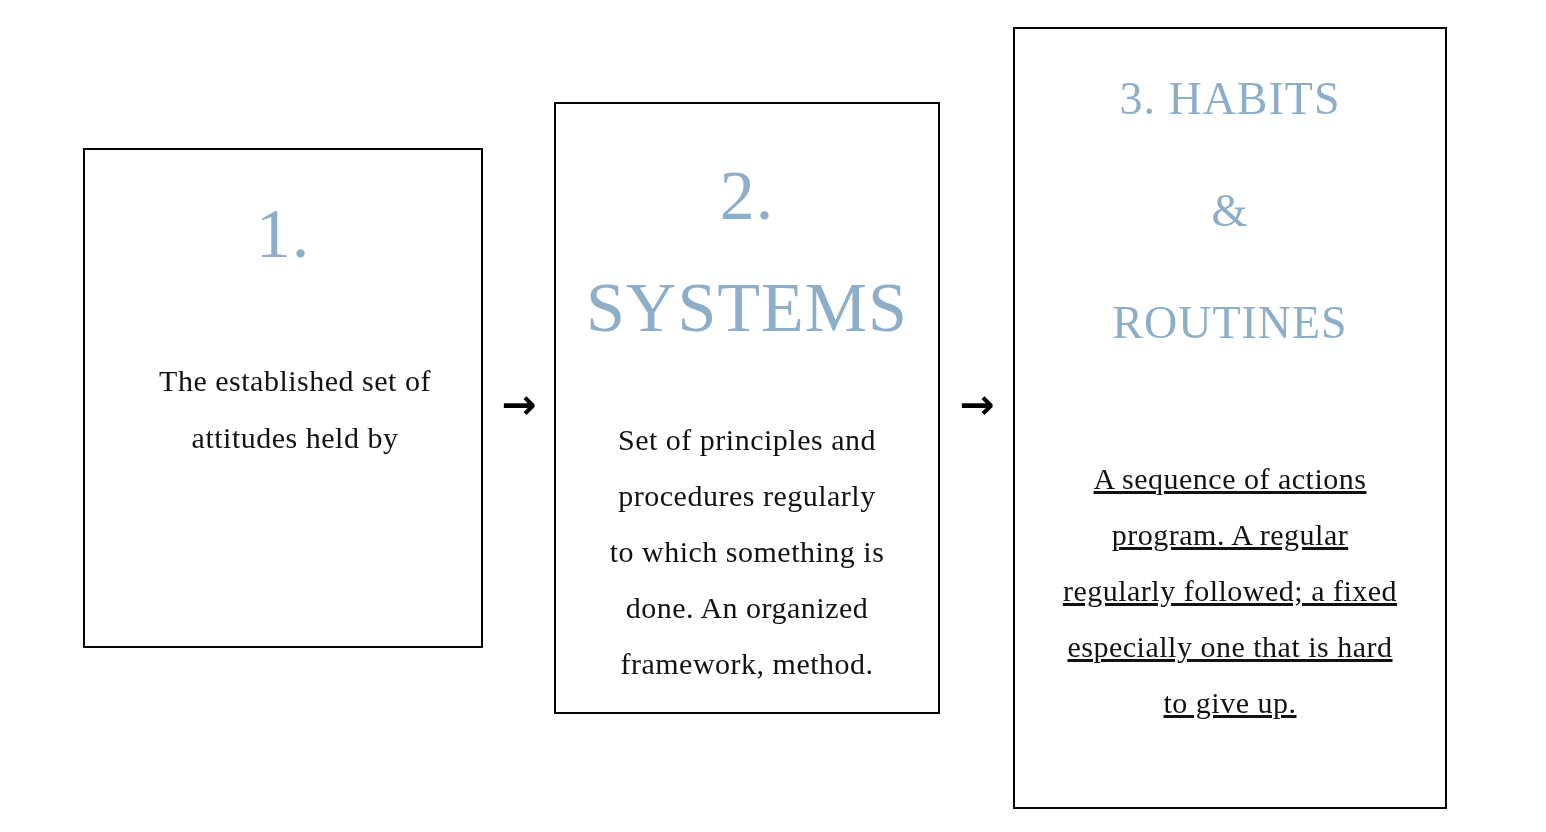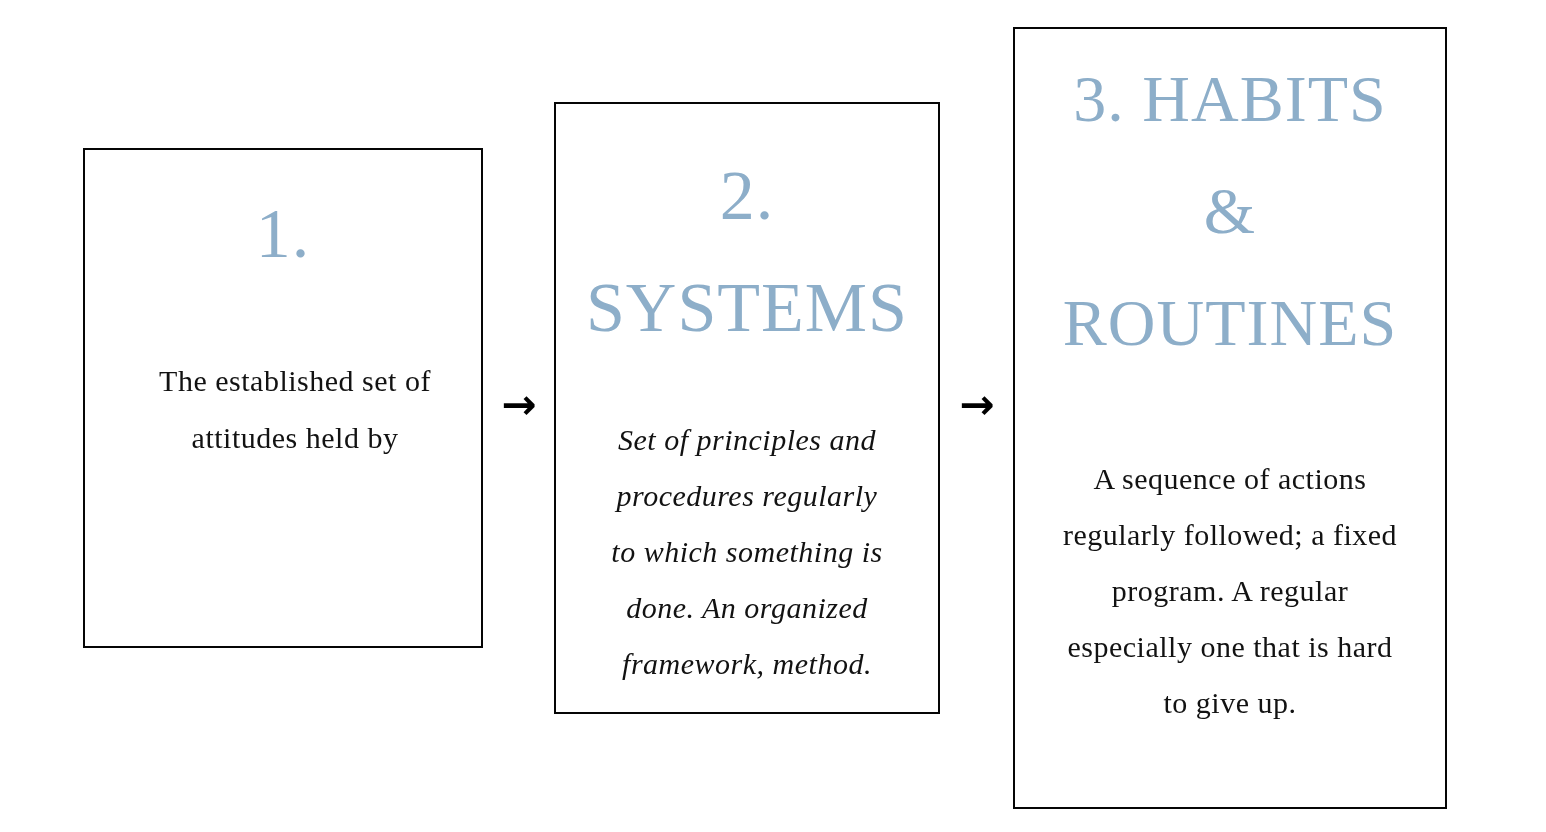--- a/index.html
+++ b/index.html
@@ -31,33 +31,33 @@
 
   .box-title {
     color: #8daec9;
     font-family: "Liberation Serif", "DejaVu Serif", serif;
     font-weight: 400;
     font-size: 70px;
     line-height: 112px;
     letter-spacing: 1px;
     white-space: nowrap;
   }
-  .box-3 .box-title { font-size: 66px; }
+  .box-3 .box-title { font-size: 46px; }
 
   .box-body {
     color: #121212;
     font-family: "Liberation Serif", "DejaVu Serif", serif;
     font-size: 30px;
     line-height: 57px;
     letter-spacing: 0.5px;
     white-space: nowrap;
   }
   .box-1 .box-body { margin-top: 62px; margin-left: 24px; }
-  .box-2 .box-body { margin-top: 48px; line-height: 56px; font-style: italic; }
-  .box-3 .box-body { margin-top: 72px; line-height: 56px; }
+  .box-2 .box-body { margin-top: 48px; line-height: 56px; }
+  .box-3 .box-body { margin-top: 72px; line-height: 56px; text-decoration: underline; }
 
   .flow-arrow {
     position: absolute;
     width: 48px;
     height: 48px;
     display: flex;
     align-items: center;
     justify-content: center;
     color: #000000;
     font-family: "DejaVu Sans", sans-serif;
@@ -102,20 +102,20 @@
   <span class="flow-arrow arrow-2">→</span>
 
   <section class="step-box box-3">
     <div class="box-title">
       <div>3. HABITS</div>
       <div>&amp;</div>
       <div>ROUTINES</div>
     </div>
     <div class="box-body">
       <div>A sequence of actions</div>
+      <div>program. A regular</div>
       <div>regularly followed; a fixed</div>
-      <div>program. A regular</div>
       <div>especially one that is hard</div>
       <div>to give up.</div>
     </div>
   </section>
 
 </div>
 
 </body></html>

